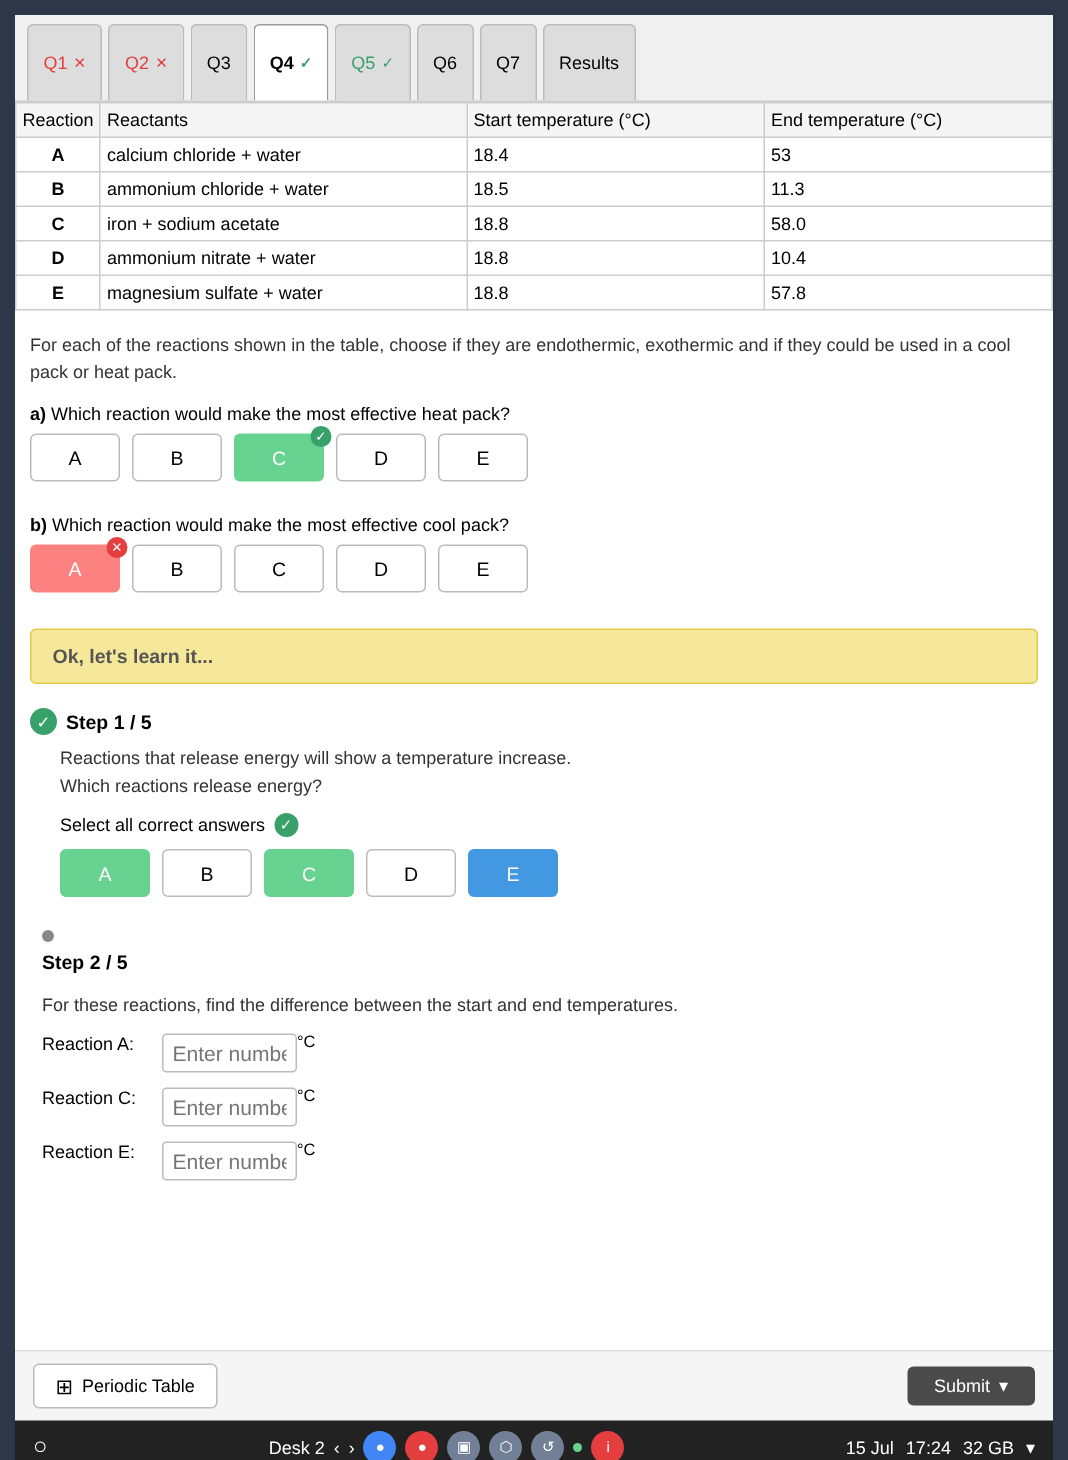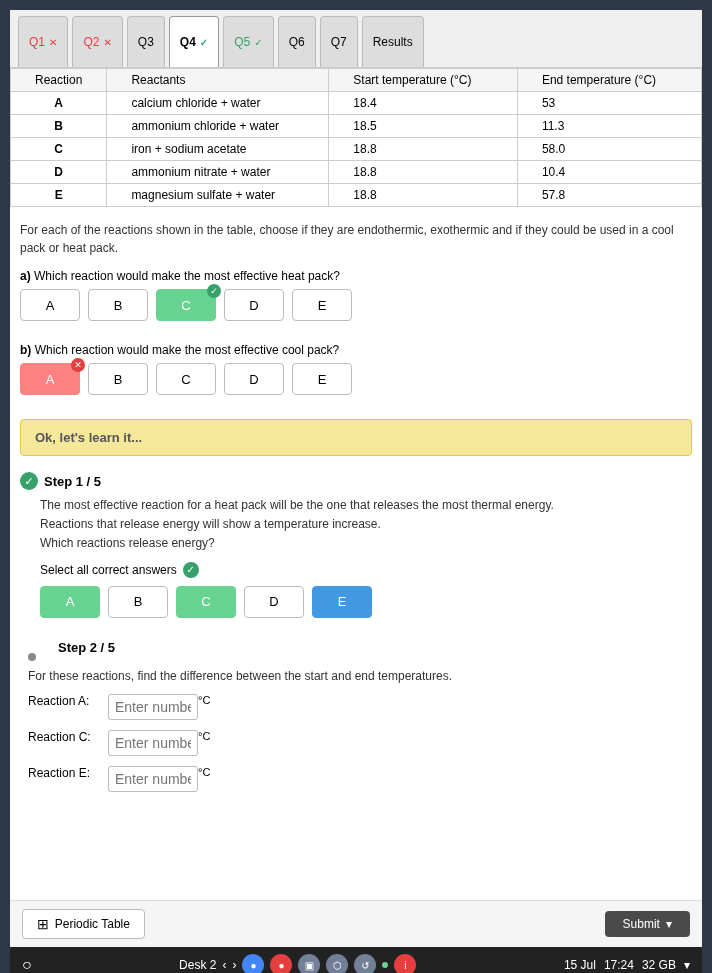--- a/index.html
+++ b/index.html
@@ -63,21 +63,21 @@
     }
 
     
     .data-table {
       width: 100%;
       border-collapse: collapse;
       margin-bottom: 8px;
     }
     .data-table th, .data-table td {
       border: 1px solid #ccc;
-      padding: 4px 24px;
+      padding: 4px 4px;
       font-size: 12px;
     }
     .data-table th {
       background: #f5f5f5;
       font-weight: normal;
       text-align: left;
     }
     .data-table td:first-child {
       text-align: center;
       font-weight: bold;
@@ -415,39 +415,38 @@
     </div>
 
     <div class="learn-box">Ok, let's learn it...</div>
 
     <div class="step-section">
       <div class="step-header">
         <div class="step-check-icon">✓</div>
         <span class="step-title">Step 1 / 5</span>
       </div>
       <div class="step-body">
-        <div>The most effective reaction for a heat pack will be the one that releases the most thermal energy.</div>
         <div>Reactions that release energy will show a temperature increase.</div>
         <div>Which reactions release energy?</div>
       </div>
       <div class="select-all-row">
         <span>Select all correct answers</span>
         <div class="select-all-check">✓</div>
       </div>
       <div class="answer-row">
         <div class="answer-btn selected-correct">A</div>
         <div class="answer-btn">B</div>
         <div class="answer-btn selected-correct">C</div>
         <div class="answer-btn">D</div>
         <div class="answer-btn selected-correct" style="background:#4299e1; border-color:#4299e1; color:#fff;">E</div>
       </div>
     </div>
 
     <div style="margin: 4px 10px 8px 10px; padding-left: 8px;">
-      <div style="display:flex; align-items:flex-end; gap:22px; margin-bottom:6px;">
+      <div style="display:flex; align-items:flex-start; gap:6px; margin-bottom:6px;flex-direction:column;">
         <span style="width:8px; height:8px; border-radius:50%; background:#888; display:inline-block; flex-shrink:0;"></span>
         <span class="step2-title">Step 2 / 5</span>
       </div>
       <div class="step-body">
         <div>For these reactions, find the difference between the start and end temperatures.</div>
       </div>
 
       <div class="reaction-row">
         <span class="reaction-label">Reaction A:</span>
         <input class="reaction-input" type="text" placeholder="Enter number" style="">

